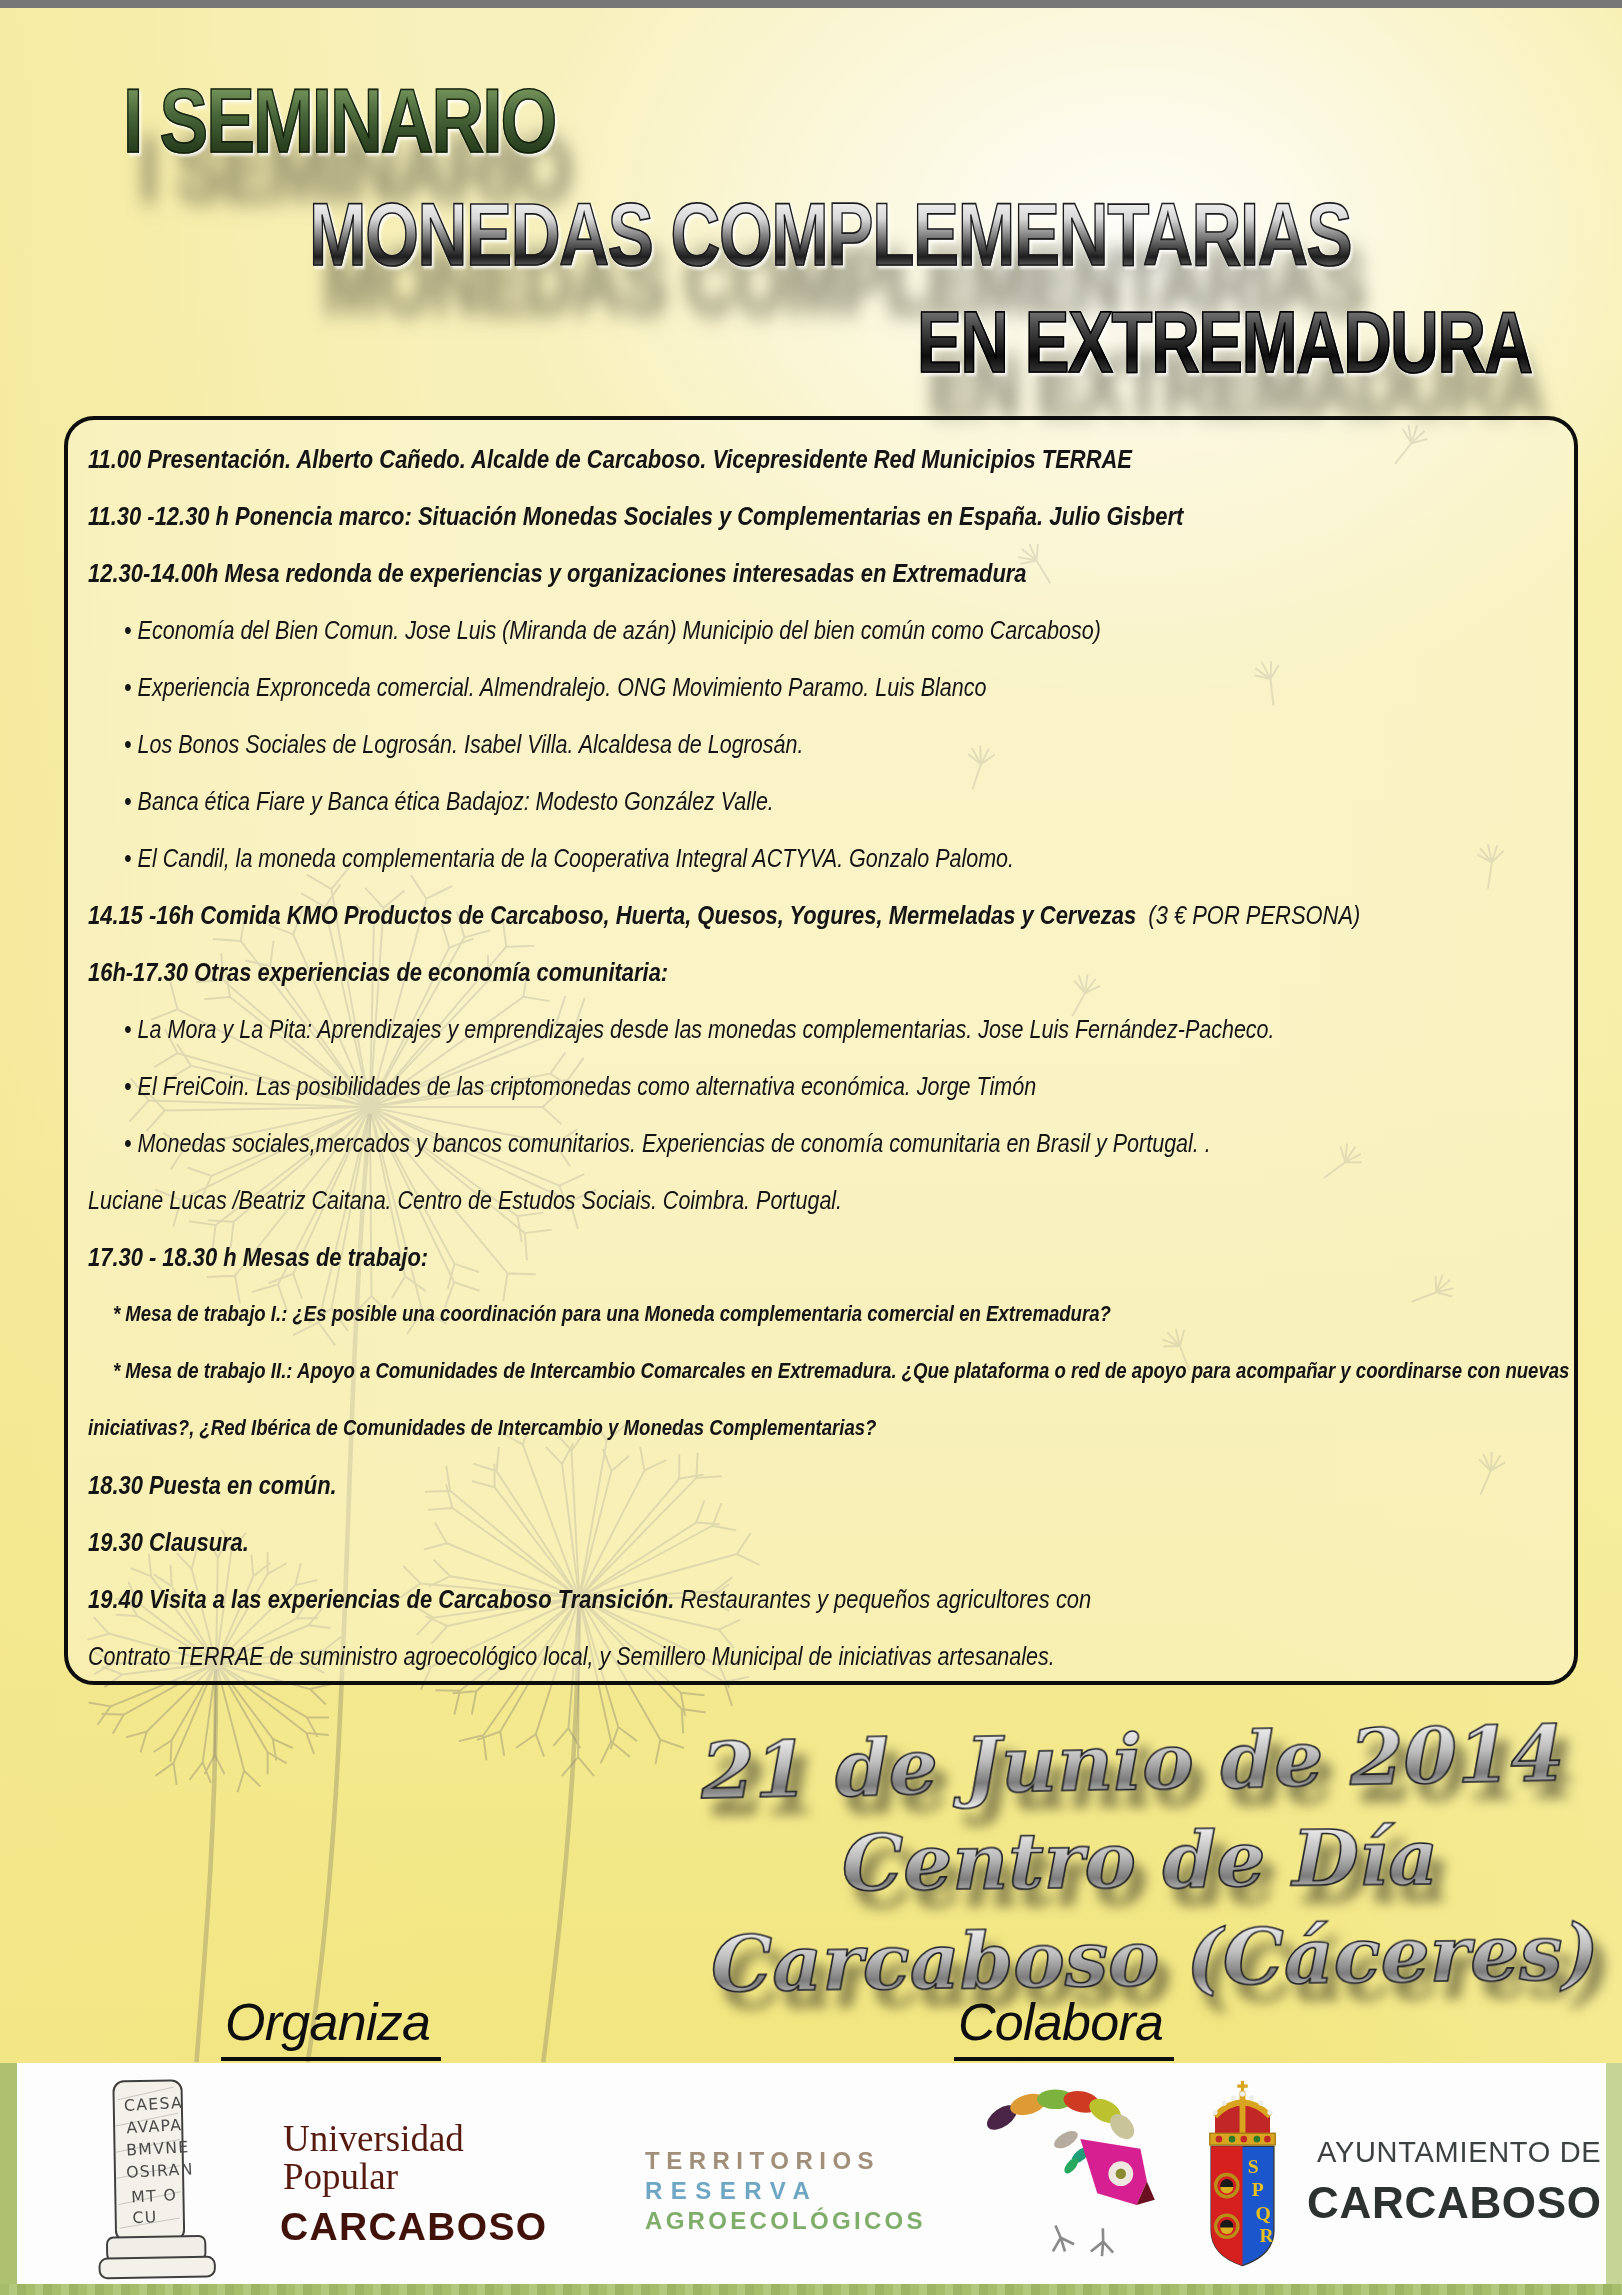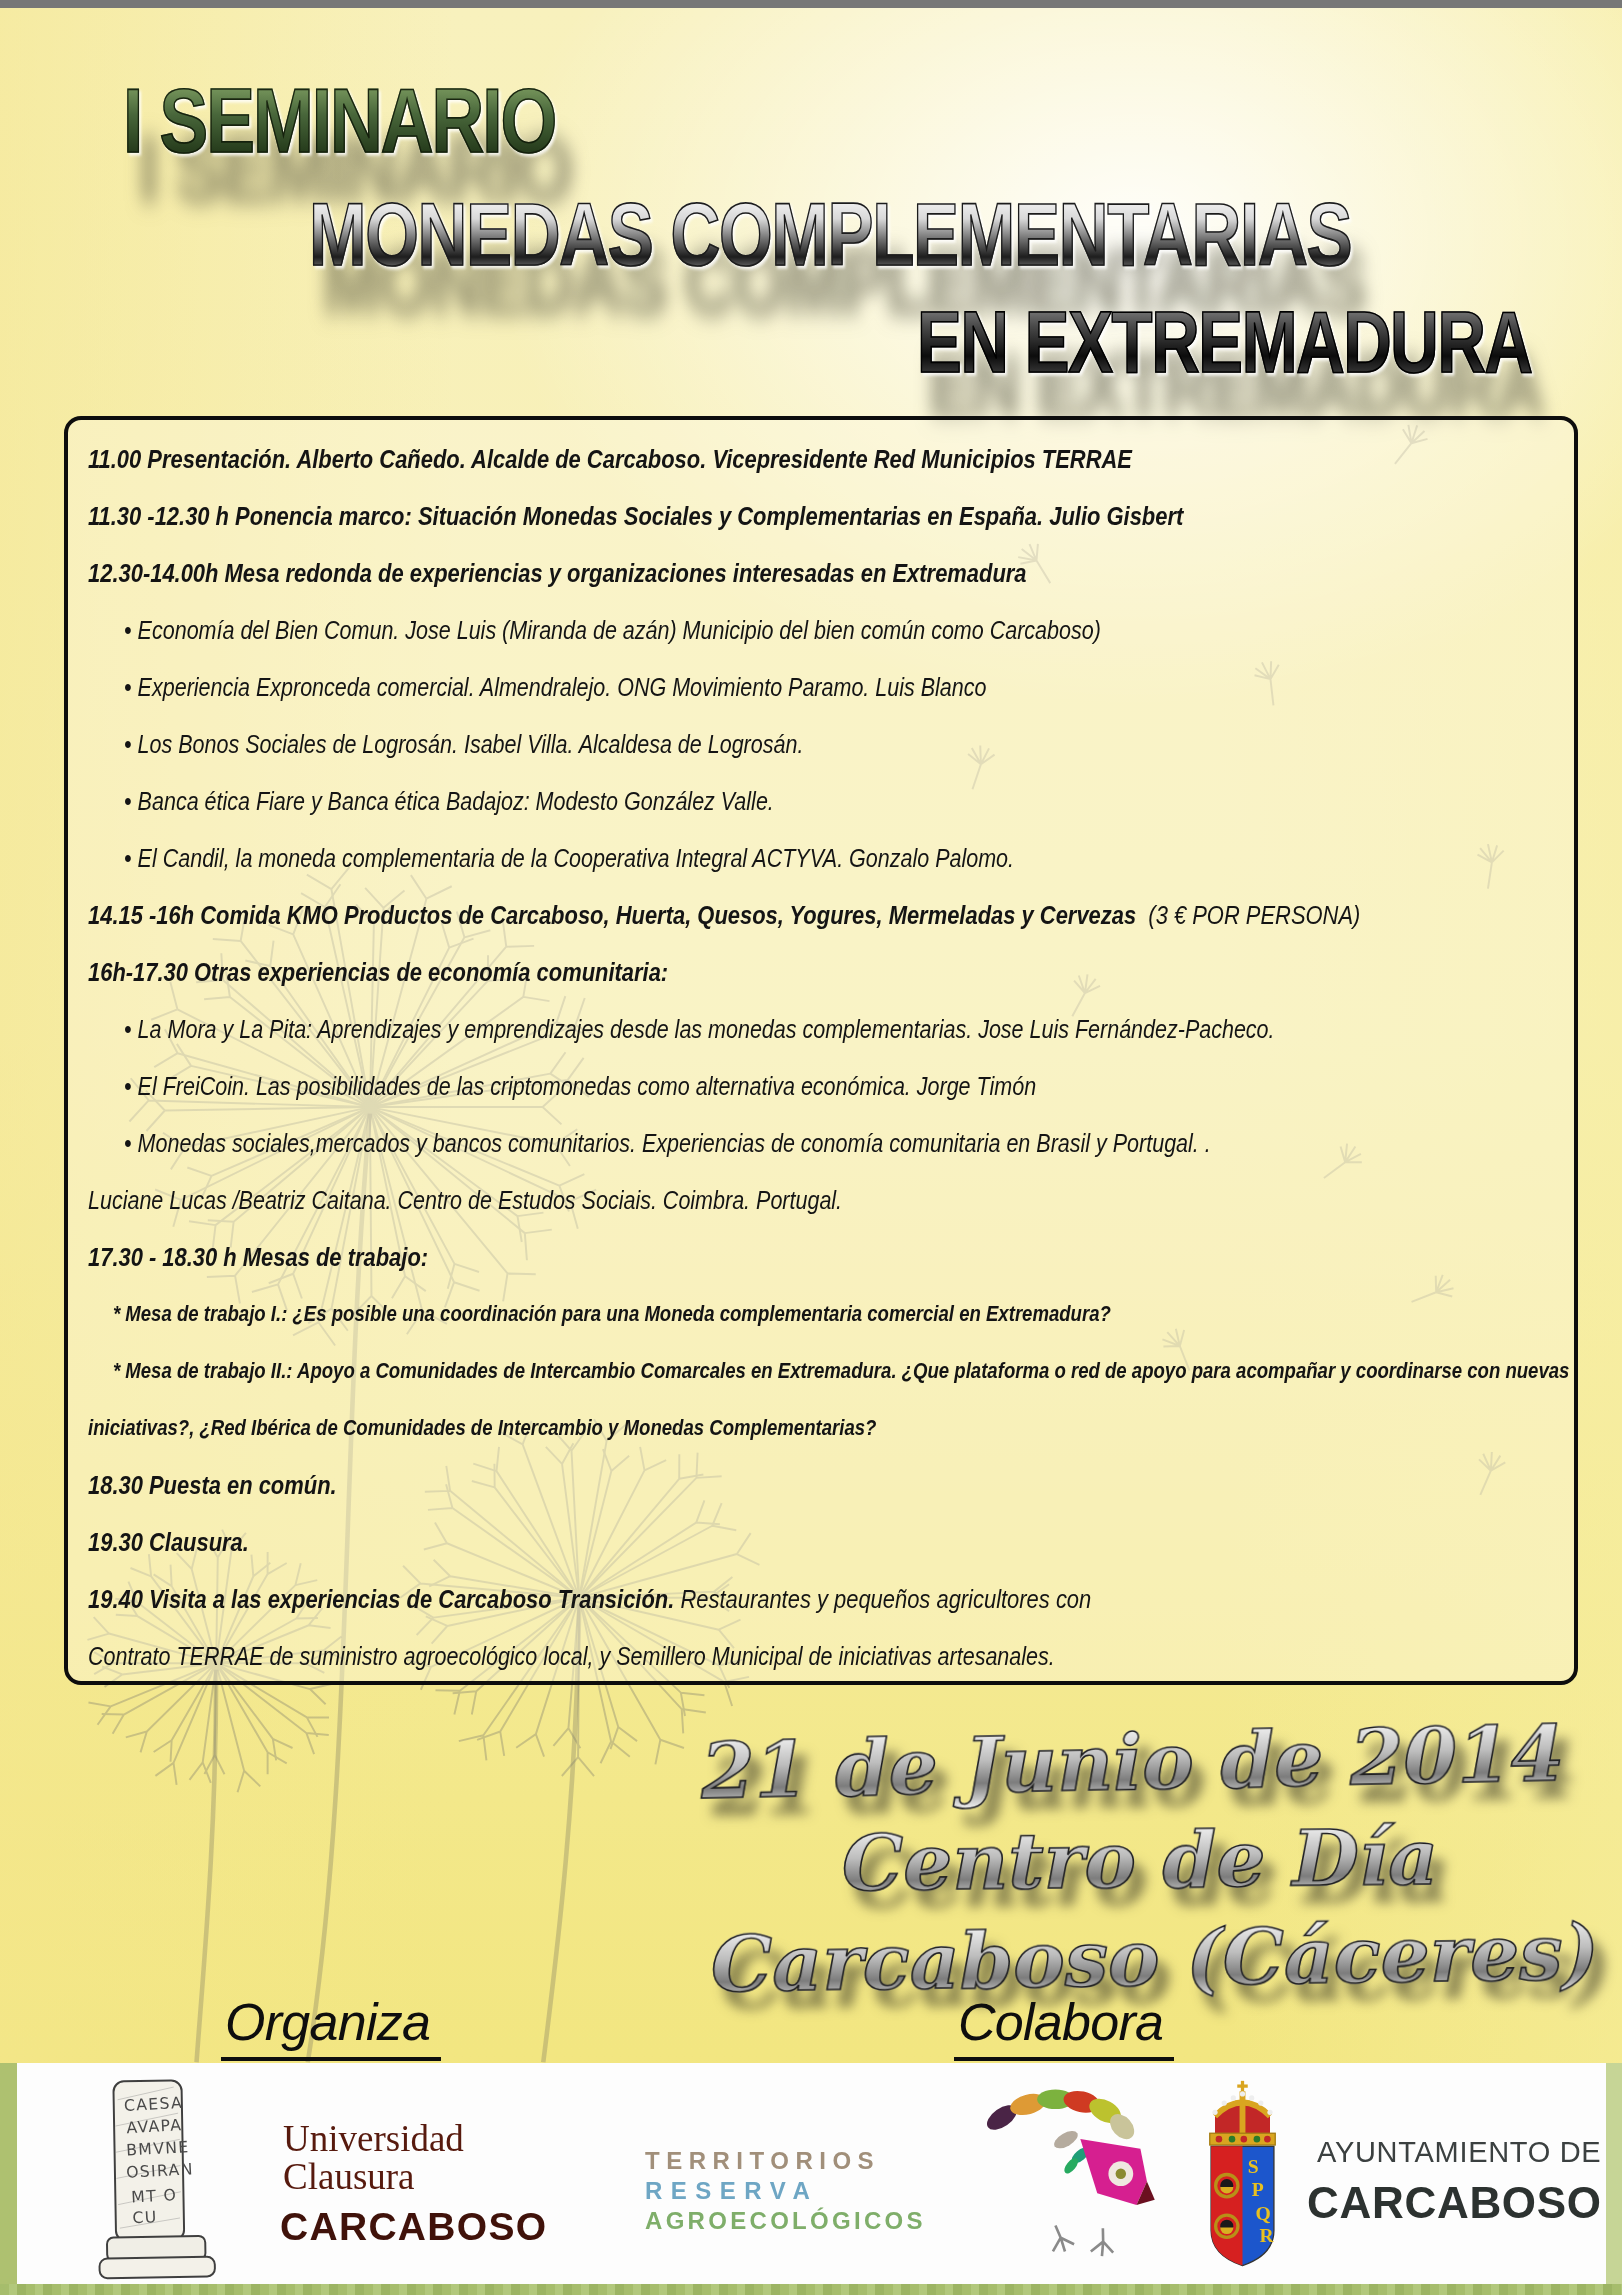--- a/index.html
+++ b/index.html
@@ -27,21 +27,21 @@
     .t3{background:linear-gradient(180deg,#9a9a9a 5%,#4a4a4a 35%,#0c0c0c 65%,#565656 95%);
         -webkit-background-clip:text;background-clip:text;color:transparent;
         -webkit-text-stroke:1.3px #000;}
   }
   .t1{filter:drop-shadow(2px 2.6px 1.3px rgba(255,255,255,.85)) drop-shadow(15.7px 38px 7.9px rgba(75,75,58,.5));}
   .t2{filter:drop-shadow(2px 2.6px 1.3px rgba(255,255,255,.85)) drop-shadow(13px 36px 7.9px rgba(75,75,58,.5));}
   .t3{filter:drop-shadow(2px 2.6px 1.3px rgba(255,255,255,.85)) drop-shadow(11.8px 33px 7.9px rgba(75,75,58,.5));}
 
   
   .sched-box{position:absolute;left:64px;top:408px;width:1514px;height:1269px;box-sizing:border-box;
-    border:4.6px solid #0d0d0d;border-radius:17px;background:rgba(253,249,224,.42);
+    border:4.6px solid #0d0d0d;border-radius:30px;background:rgba(253,249,224,.42);
     padding:10.5px 11.8px 0 19.6px;}
   .sched-line{height:57px;display:flex;align-items:center;white-space:pre;color:#141414;
     transform-origin:left center;transform:scaleX(.86);}
   .sched-line .sb{font-weight:bold;font-style:italic;}
   .sched-line .sr{font-style:italic;}
   .header{font-size:25.5px;}
   .bullet{font-size:25px;padding-left:42px;}
   .cont{font-size:25px;}
   .sub{font-size:21.6px;padding-left:29px;}
   .sub0{font-size:21.6px;}
@@ -314,21 +314,21 @@
         <text x="74" y="158">OSIRAN</text>
         <text x="80" y="196">MT O</text>
         <text x="80" y="228">CU</text>
       </g>
       <rect x="44" y="250" width="150" height="36" rx="10" fill="#f0eee6" stroke="#3f3f3f" stroke-width="3"></rect>
       <rect x="32" y="282" width="176" height="30" rx="12" fill="#f3f1e9" stroke="#3f3f3f" stroke-width="3"></rect>
     </g>
   </svg>
   <div class="logo-el uni-name">
     <div>Universidad</div>
-    <div>Clausura</div>
+    <div>Popular</div>
   </div>
   <div class="logo-el uni-town">CARCABOSO</div>
 
   <div class="logo-el terr">
     <div class="w1">TERRITORIOS</div>
     <div class="w2">RESERVA</div>
     <div class="w3">AGROECOLÓGICOS</div>
   </div>
   <svg class="logo-el" style="left:982px;top:2069px" width="177" height="196" viewBox="0 0 270 300">
     <g>

